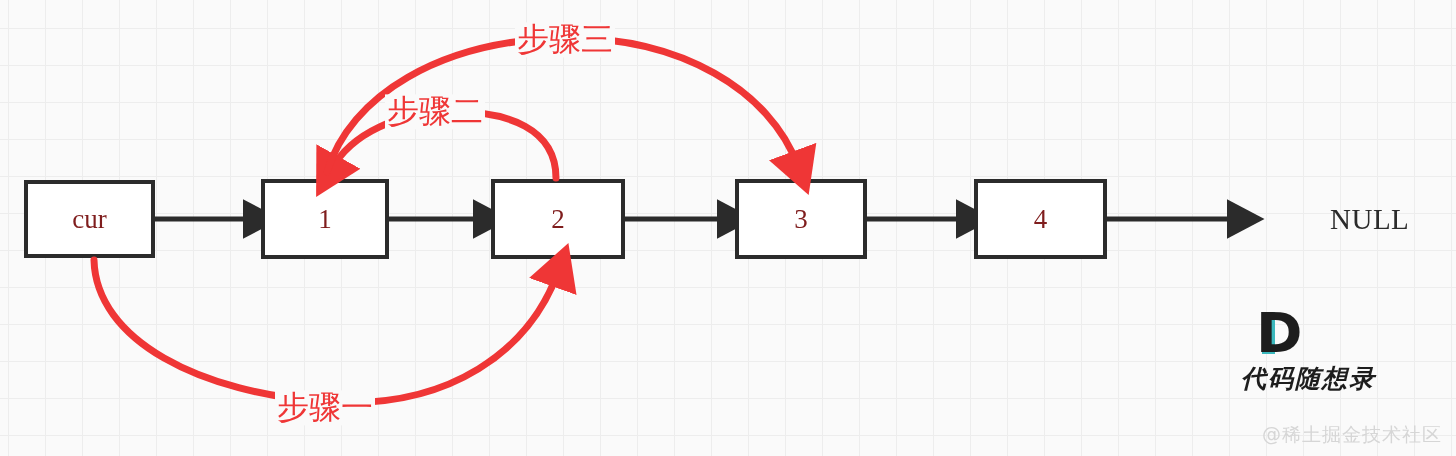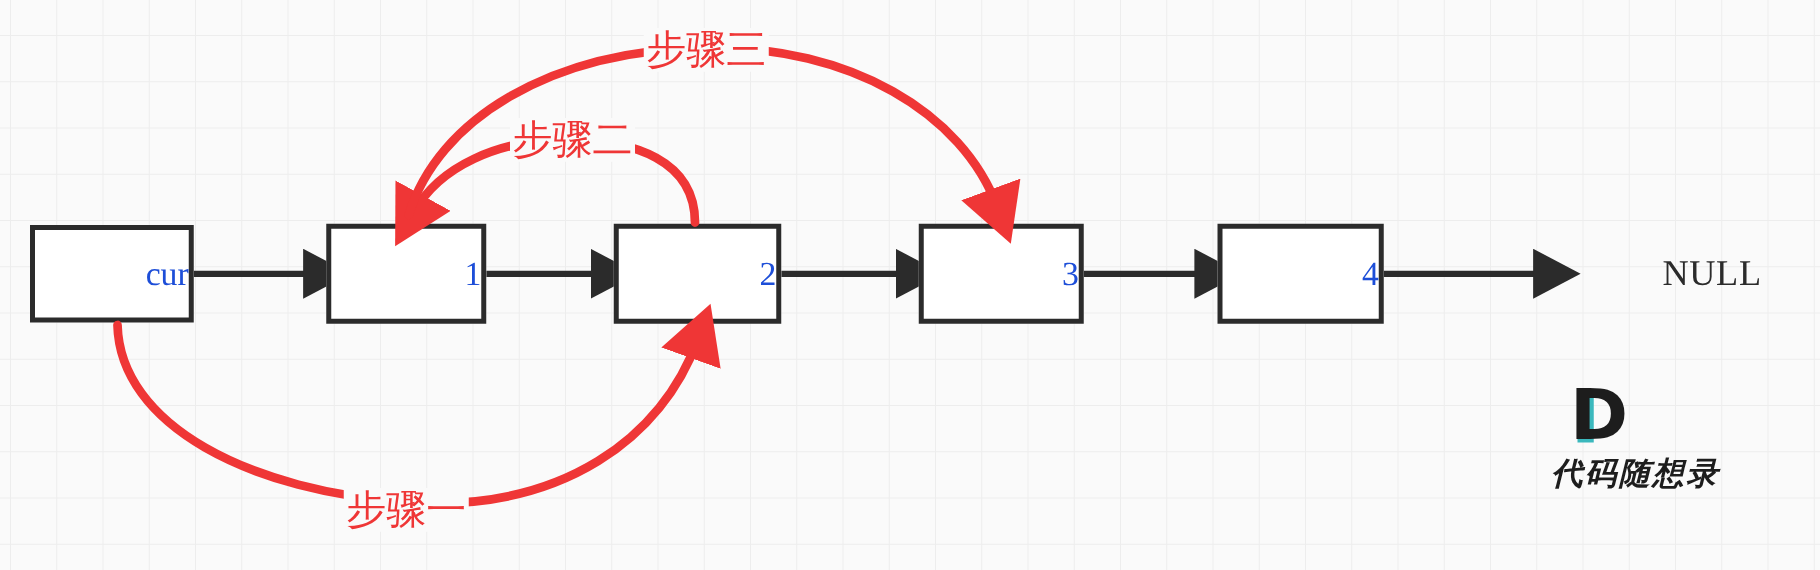--- a/index.html
+++ b/index.html
@@ -22,23 +22,23 @@
   }
 
   
   .node {
     position: absolute;
     box-sizing: border-box;
     background: #ffffff;
     border: 4px solid #2b2b2b;
     display: flex;
     align-items: center;
-    justify-content: flex-end;
+    justify-content: center;
     font-size: 27px;
-    color: #1d4ed8;
+    color: #7f1d1d;
     line-height: 1;
     z-index: 3;
   }
 
   
   .null-label {
     position: absolute;
     font-size: 29px;
     color: #2b2b2b;
     letter-spacing: 0.5px;
@@ -171,25 +171,26 @@
     </defs>
 
     <path d="M 94 260 C 96 340 200 394 330 402 C 450 409 530 350 558 272" stroke="#ef3636" stroke-width="7" fill="none" stroke-linecap="round" marker-end="url(#redHead)"></path>
 
     <path d="M 556 178 C 556 130 510 110 446 112 C 400 113 352 132 331 170" stroke="#ef3636" stroke-width="7" fill="none" stroke-linecap="round" marker-end="url(#redHead)"></path>
 
     <path d="M 327 172 C 350 96 440 40 566 38 C 680 37 770 90 798 166" stroke="#ef3636" stroke-width="7" fill="none" stroke-linecap="round" marker-end="url(#redHead)"></path>
   </svg>
 
   <div class="step-label" style="left:325px; top:408px;">步骤一</div>
-  <div class="step-label" style="left:458px; top:112px;text-align:center;">步骤二</div>
+  <div class="step-label" style="left:435px; top:112px;text-align:center;">步骤二</div>
   <div class="step-label" style="left:565px; top:40px;">步骤三</div>
 
   <div id="watermark" style="left:1198px; top:308px;">
     <div id="wm-logo">
       <span class="bar"></span>
       <span class="dee">D</span>
     </div>
     <div id="wm-text">代码随想录</div>
   </div>
 
+  <div id="site-watermark">@稀土掘金技术社区</div>
 
 </div>
 
 </body></html>

